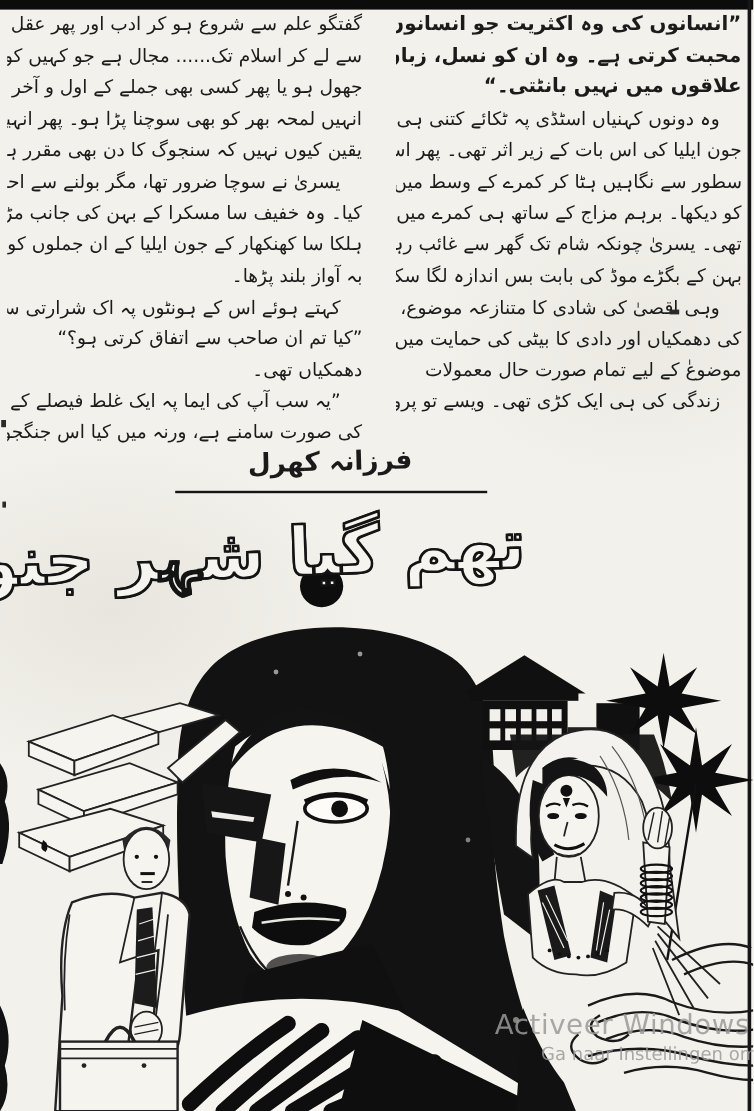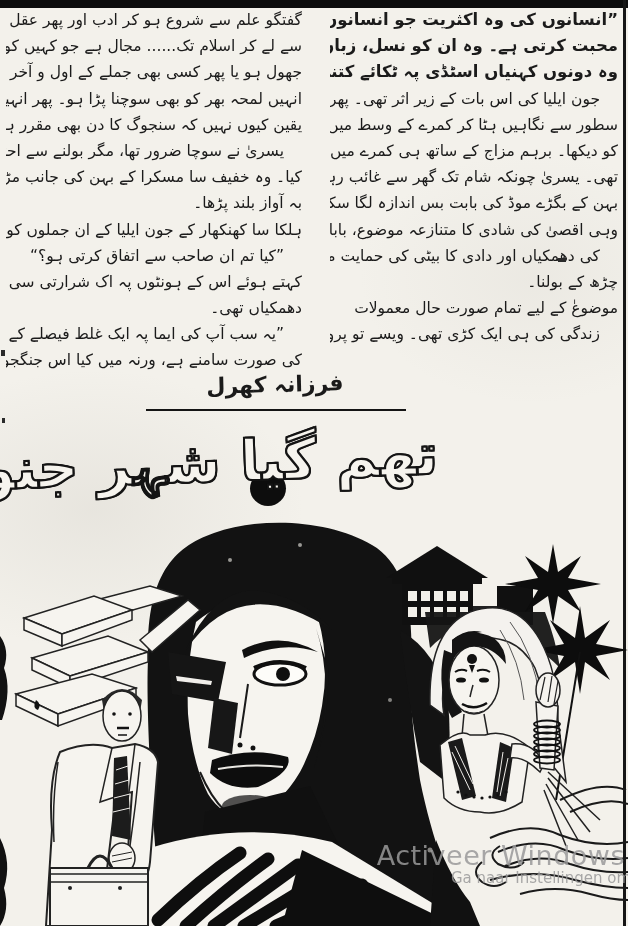--- a/index.html
+++ b/index.html
@@ -55,58 +55,58 @@
   }
   .speck{position:absolute;background:#2a2a2a;}
   
   .illustration{position:absolute;left:0;top:518px;width:628px;height:408px;}
   
   .watermark{
     position:absolute;right:3px;top:843px;
     text-align:right;color:#9a9a9a;opacity:.85;
     font-family:"DejaVu Sans", sans-serif;
   }
-  .wm1{font-size:27px;line-height:25px;letter-spacing:.5px;}
+  .wm1{font-size:23px;line-height:25px;letter-spacing:.5px;}
   .wm2{font-size:15px;line-height:21px;white-space:nowrap;margin-right:-6px;}
 </style>
 </head>
 <body>
 
 <div id="page">
 
   <div class="topbar"></div>
   <div class="right-edge"></div>
 
   <div class="col col-right">
       <div class="text-line">”انسانوں کی وہ اکثریت جو انسانوں سے</div>
       <div class="text-line">محبت کرتی ہے۔ وہ ان کو نسل، زبان، مسلک اور</div>
+      <div class="text-line">علاقوں میں نہیں بانٹتی۔“</div>
       <div class="text-line">وہ دونوں کہنیاں اسٹڈی پہ ٹکائے کتنی ہی دیر</div>
       <div class="text-line">جون ایلیا کی اس بات کے زیر اثر تھی۔ پھر اس</div>
       <div class="text-line">سطور سے نگاہیں ہٹا کر کمرے کے وسط میں کھڑی بہن</div>
       <div class="text-line">کو دیکھا۔ برہم مزاج کے ساتھ ہی کمرے میں آئی</div>
       <div class="text-line">تھی۔ یسریٰ چونکہ شام تک گھر سے غائب رہی تھی۔ سو</div>
       <div class="text-line">بہن کے بگڑے موڈ کی بابت بس اندازہ لگا سکتی تھی۔</div>
       <div class="text-line">وہی اقصیٰ کی شادی کا متنازعہ موضوع، بابا</div>
       <div class="text-line">کی دھمکیاں اور دادی کا بیٹی کی حمایت میں بڑھ</div>
-      <div class="text-line">چڑھ کے بولنا۔</div>
       <div class="text-line">موضوعٰ کے لیے تمام صورت حال معمولات</div>
       <div class="text-line">زندگی کی ہی ایک کڑی تھی۔ ویسے تو پروفیسر برہان کی</div>
     </div>
   <div class="col col-left">
       <div class="text-line">گفتگو علم سے شروع ہو کر ادب اور پھر عقل و دلائل</div>
       <div class="text-line">سے لے کر اسلام تک...... مجال ہے جو کہیں کوئی</div>
       <div class="text-line">جھول ہو یا پھر کسی بھی جملے کے اول و آخر میں جو بھی</div>
       <div class="text-line">انہیں لمحہ بھر کو بھی سوچنا پڑا ہو۔ پھر انہیں اس بات</div>
       <div class="text-line">یقین کیوں نہیں کہ سنجوگ کا دن بھی مقرر ہوتا ہے۔</div>
       <div class="text-line">یسریٰ نے سوچا ضرور تھا، مگر بولنے سے احتراز</div>
       <div class="text-line">کیا۔ وہ خفیف سا مسکرا کے بہن کی جانب مڑی اور</div>
+      <div class="text-line">ہلکا سا کھنکھار کے جون ایلیا کے ان جملوں کو</div>
       <div class="text-line">بہ آواز بلند پڑھا۔</div>
-      <div class="text-line">ہلکا سا کھنکھار کے جون ایلیا کے ان جملوں کو</div>
+      <div class="text-line">کہتے ہوئے اس کے ہونٹوں پہ اک شرارتی سی</div>
       <div class="text-line">”کیا تم ان صاحب سے اتفاق کرتی ہو؟“</div>
-      <div class="text-line">کہتے ہوئے اس کے ہونٹوں پہ اک شرارتی سی</div>
       <div class="text-line">دھمکیاں تھی۔</div>
       <div class="text-line">”یہ سب آپ کی ایما پہ ایک غلط فیصلے کے نتیجے</div>
       <div class="text-line">کی صورت سامنے ہے، ورنہ میں کیا اس جنگجو قبیلے</div>
     </div>
 
   <div class="byline">فرزانہ کھرل</div>
   <div class="title-rule"></div>
   <div class="title-circle"></div>
   <div class="title-callig">تھم گیا شہر جنوں</div>
 

